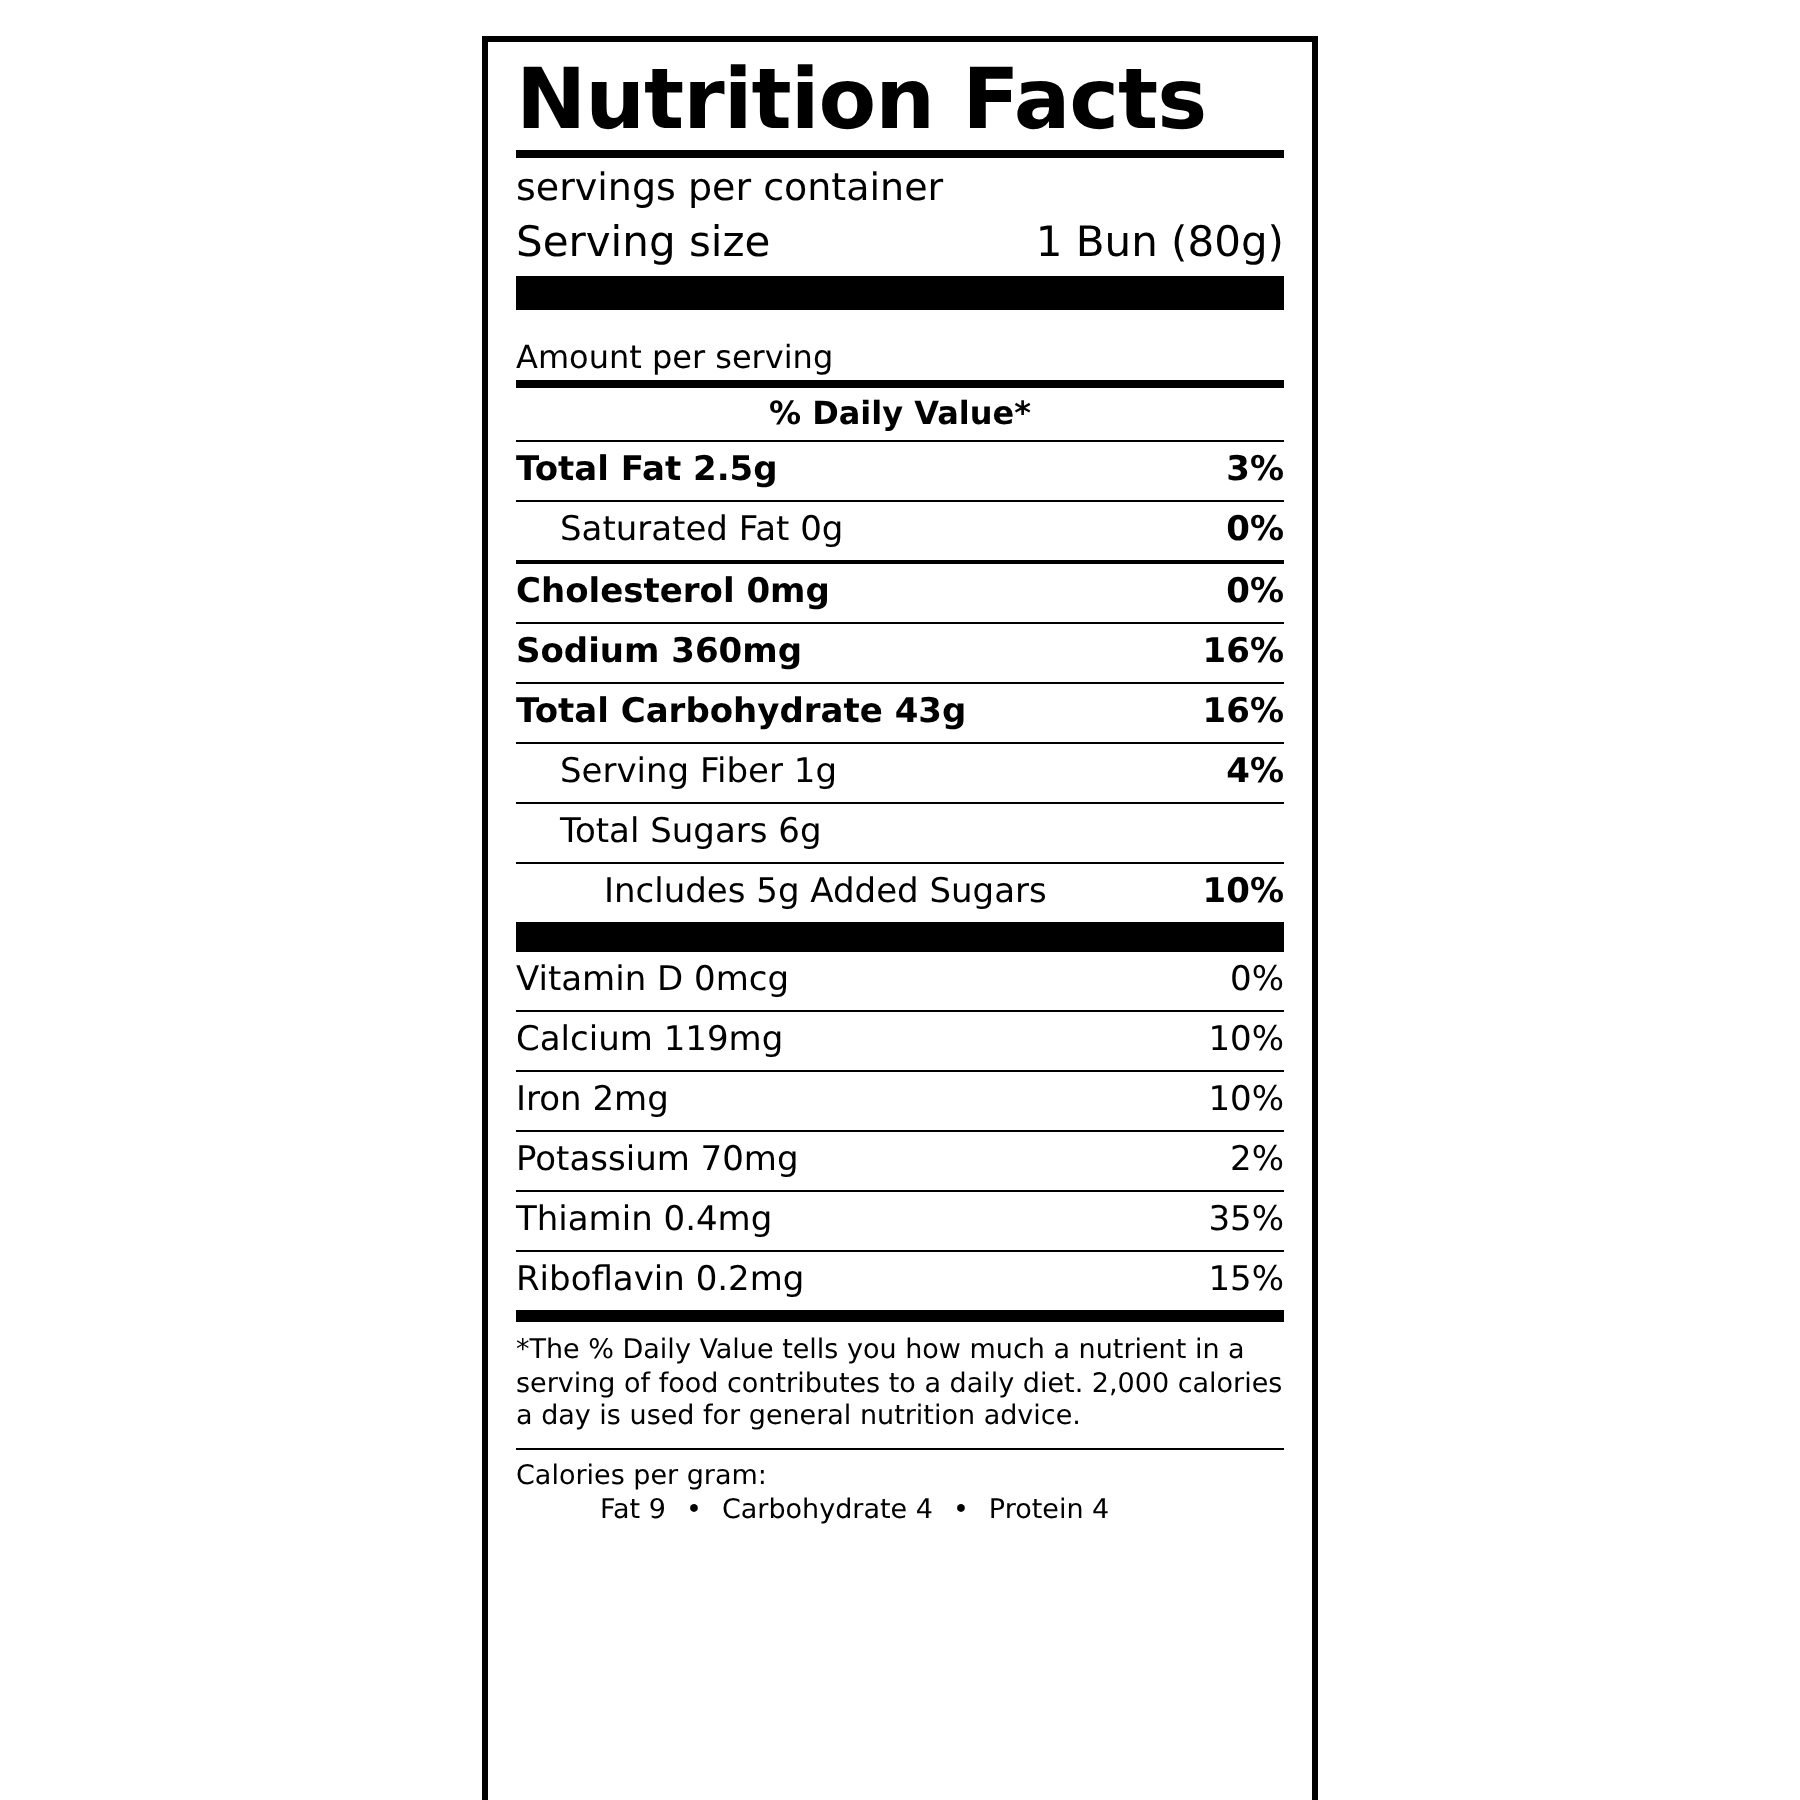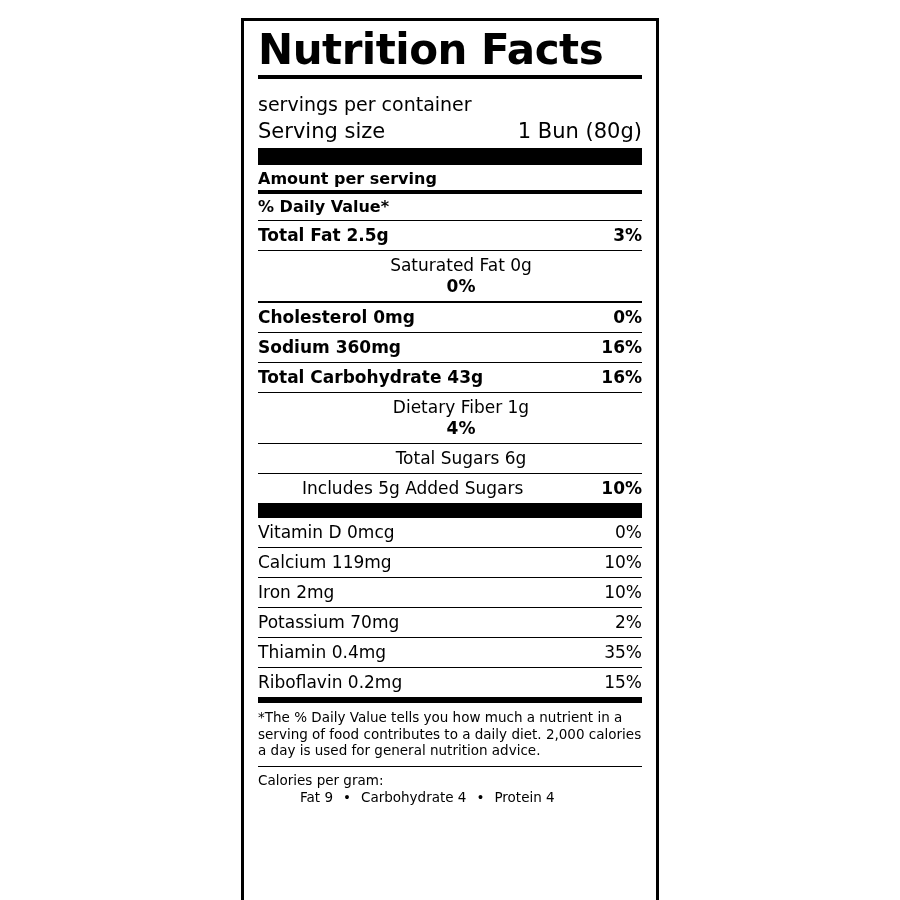--- a/index.html
+++ b/index.html
@@ -39,73 +39,73 @@
     white-space: nowrap;
   }
   .rule-thin { border-bottom: 1px solid #000; }
   .rule-med  { border-bottom: 4px solid #000; }
   .rule-thick{ border-bottom: 17px solid #000; }
   .rule-thick2{ border-bottom: 14px solid #000; }
 
   .servings {
     font-size: 19px;
     line-height: 26px;
-    padding-top: 12px;
+    padding-top: 2px;
   }
   .serving-size-row {
     display: flex;
     justify-content: space-between;
     align-items: baseline;
     font-size: 21px;
     font-weight: normal;
     line-height: 28px;
     padding-bottom: 3px;
   }
   .amount {
     font-size: 16px;
-    font-weight: bold;
+    font-weight: normal;
     line-height: 22px;
-    padding-top: 3px;
+    padding-top: 13px;
   }
   .cal-row {
     display: flex;
     justify-content: space-between;
     align-items: baseline;
     padding-bottom: 2px;
   }
   .cal-label {
     font-size: 33px;
     font-weight: bold;
     line-height: 38px;
   }
   .cal-value {
     font-size: 44px;
     font-weight: bold;
     line-height: 44px;
   }
   .dv-header {
-    text-align: left;
+    text-align: center;
     font-size: 16px;
     font-weight: bold;
     line-height: 22px;
     padding: 2px 0 2px 0;
   }
   .row {
     display: flex;
     justify-content: space-between;
-    align-items: center;
+    align-items: flex-end;
     font-size: 17px;
     line-height: 21px;
     padding: 4px 0 4px 0;
   }
   .row .nm { white-space: nowrap; }
   .row .pct { font-weight: bold; white-space: nowrap; }
   .row .pct.light { font-weight: normal; }
   .b { font-weight: bold; }
-  .ind1 { padding-left: 22px; flex-direction: column; }
+  .ind1 { padding-left: 22px; }
   .ind2 { padding-left: 44px; }
 
   .footnote {
     font-size: 13.5px;
     line-height: 16.5px;
     padding: 6px 0 7px 0;
   }
   .cpg {
     font-size: 13.5px;
     line-height: 17px;
@@ -166,21 +166,21 @@
           <span class="nm b">Sodium 360mg</span>
           <span class="pct">16%</span>
         </div>
         <div class="rule-thin"></div>
         <div class="row">
           <span class="nm b">Total Carbohydrate 43g</span>
           <span class="pct">16%</span>
         </div>
         <div class="rule-thin"></div>
         <div class="row ind1">
-          <span class="nm">Dietary Fiber 1g</span>
+          <span class="nm">Serving Fiber 1g</span>
           <span class="pct">4%</span>
         </div>
         <div class="rule-thin"></div>
         <div class="row ind1">
           <span class="nm">Total Sugars 6g</span>
           <span class="pct"></span>
         </div>
         <div class="rule-thin"></div>
         <div class="row ind2">
           <span class="nm">Includes 5g Added Sugars</span>

